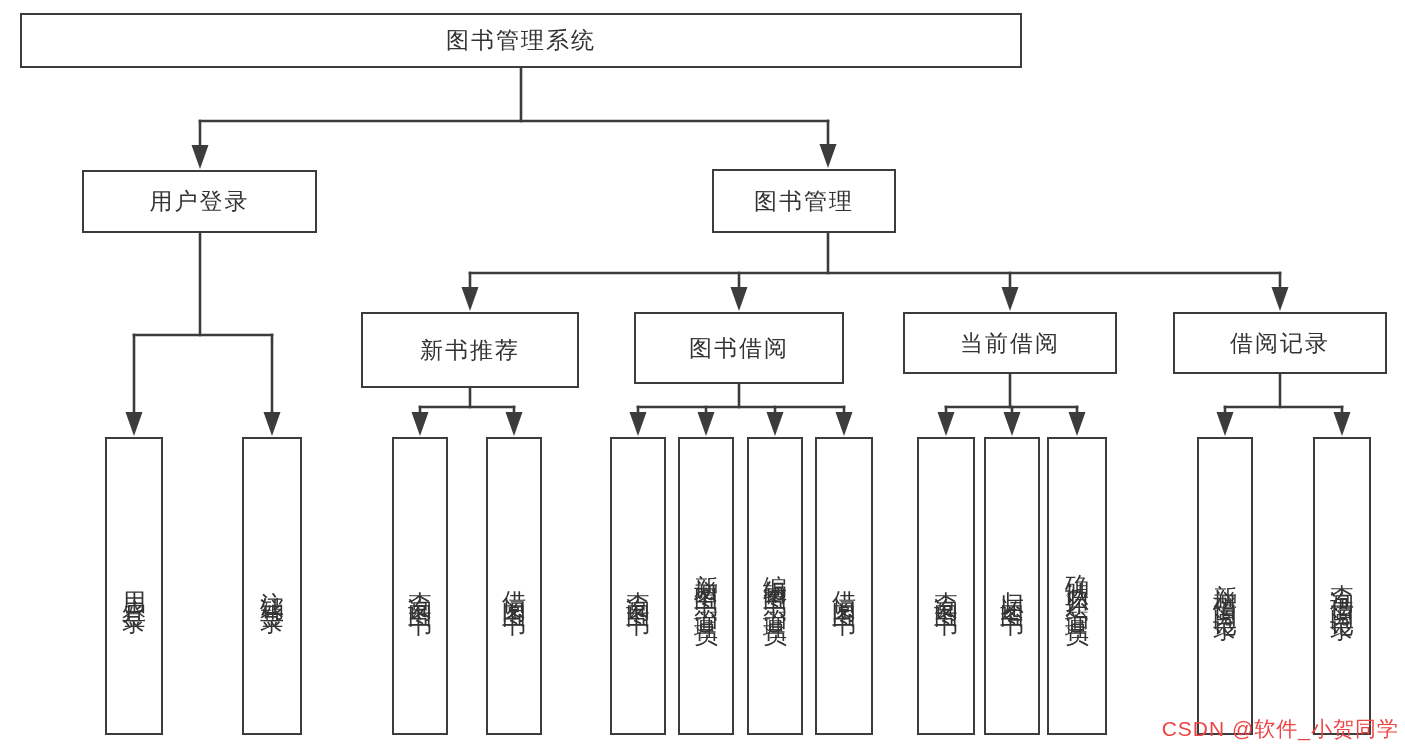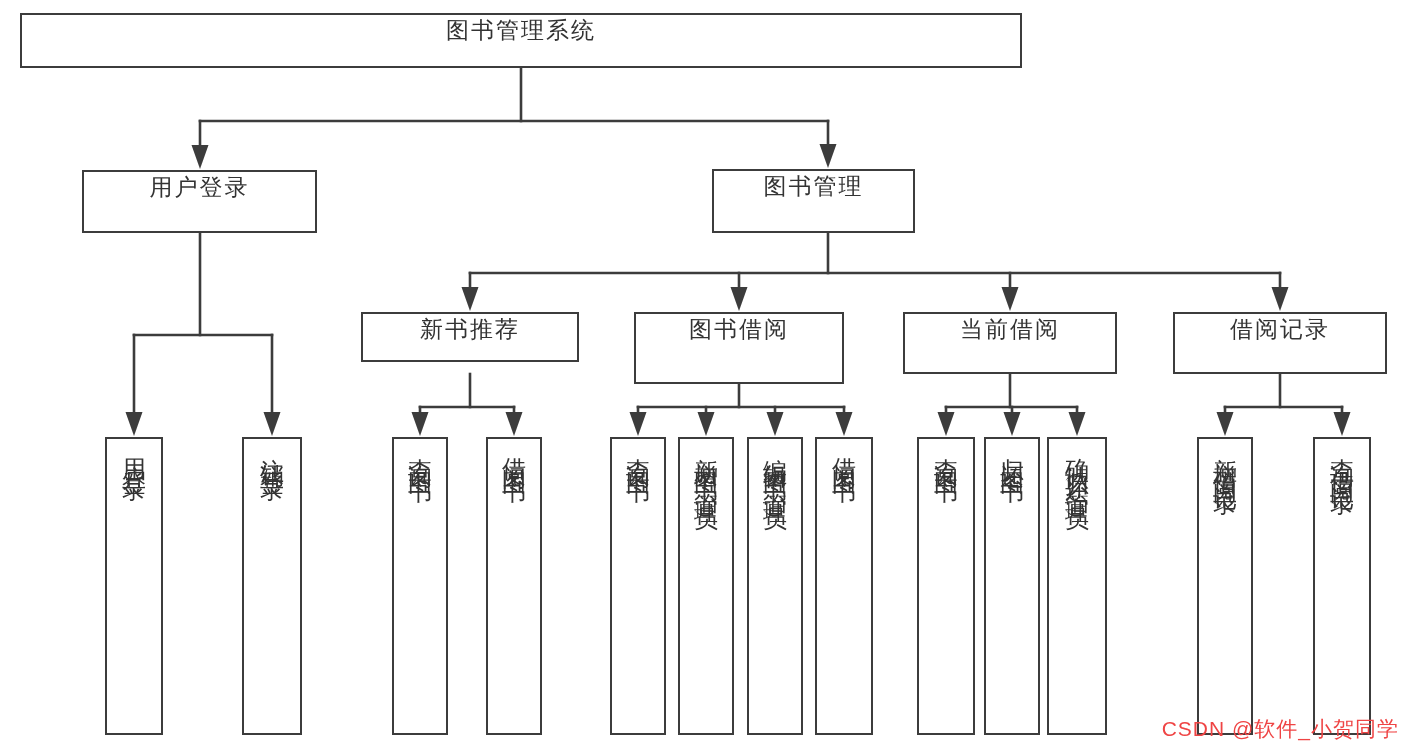--- a/index.html
+++ b/index.html
@@ -24,21 +24,21 @@
   svg.connectors polygon {
     fill: #3c3c3c;
     stroke: none;
   }
   .node {
     position: absolute;
     box-sizing: border-box;
     border: 2px solid #3c3c3c;
     background: #ffffff;
     display: flex;
-    align-items: flex-start;
+    align-items: center;
     justify-content: center;
     color: #333333;
   }
   .hbox { font-size: 23px; letter-spacing: 2px; }
   .vbox .label {
     writing-mode: vertical-rl;
     text-orientation: mixed;
     font-size: 24px;
     letter-spacing: 7px;
     line-height: 1;
@@ -130,25 +130,25 @@
     </g>
   </svg>
 
   <div class="node hbox" style="left:20px; top:13px; width:1002px; height:55px;">
     <span class="label">图书管理系统</span>
   </div>
 
   <div class="node hbox" style="left:82px; top:170px; width:235px; height:63px;">
     <span class="label">用户登录</span>
   </div>
-  <div class="node hbox" style="left:712px; top:169px; width:203px; height:64px;">
+  <div class="node hbox" style="left:712px; top:169px; width:184px; height:64px;">
     <span class="label">图书管理</span>
   </div>
 
-  <div class="node hbox" style="left:361px; top:312px; width:218px; height:50px;">
+  <div class="node hbox" style="left:361px; top:312px; width:218px; height:76px;">
     <span class="label">新书推荐</span>
   </div>
   <div class="node hbox" style="left:634px; top:312px; width:210px; height:72px;">
     <span class="label">图书借阅</span>
   </div>
   <div class="node hbox" style="left:903px; top:312px; width:214px; height:62px;">
     <span class="label">当前借阅</span>
   </div>
   <div class="node hbox" style="left:1173px; top:312px; width:214px; height:62px;">
     <span class="label">借阅记录</span>

